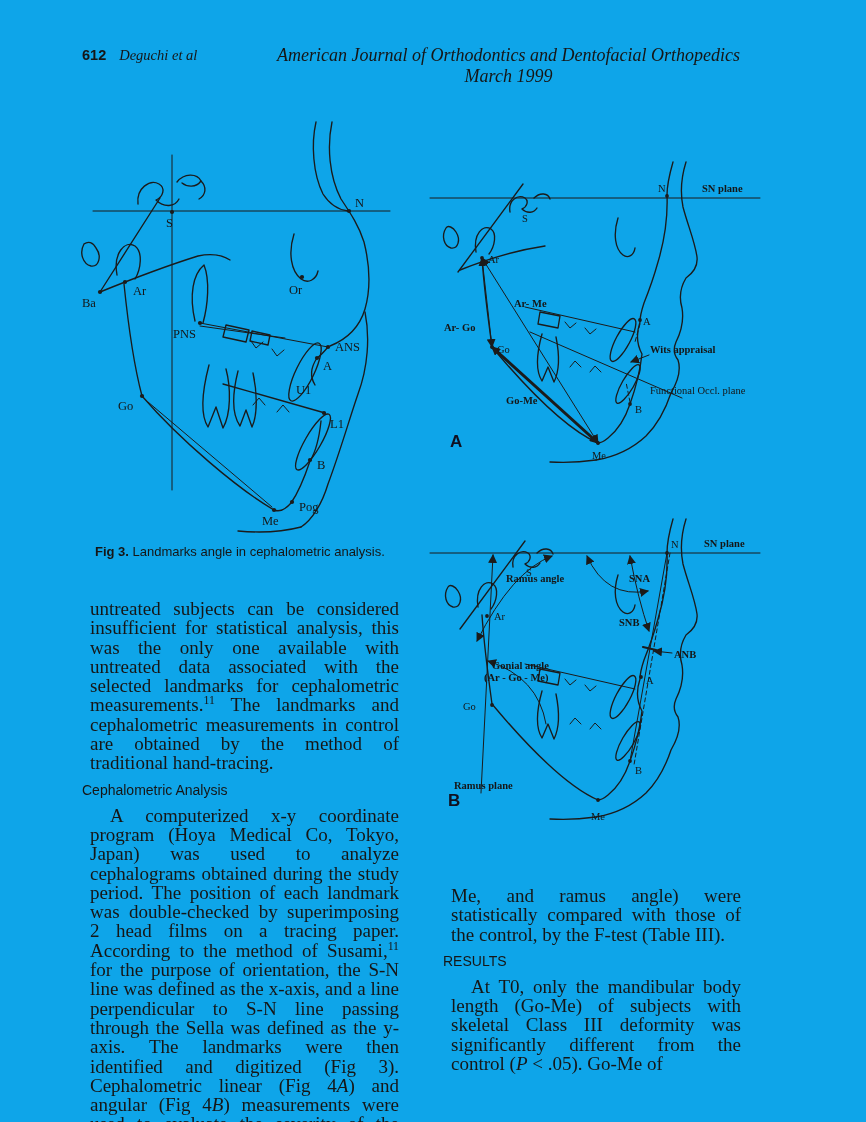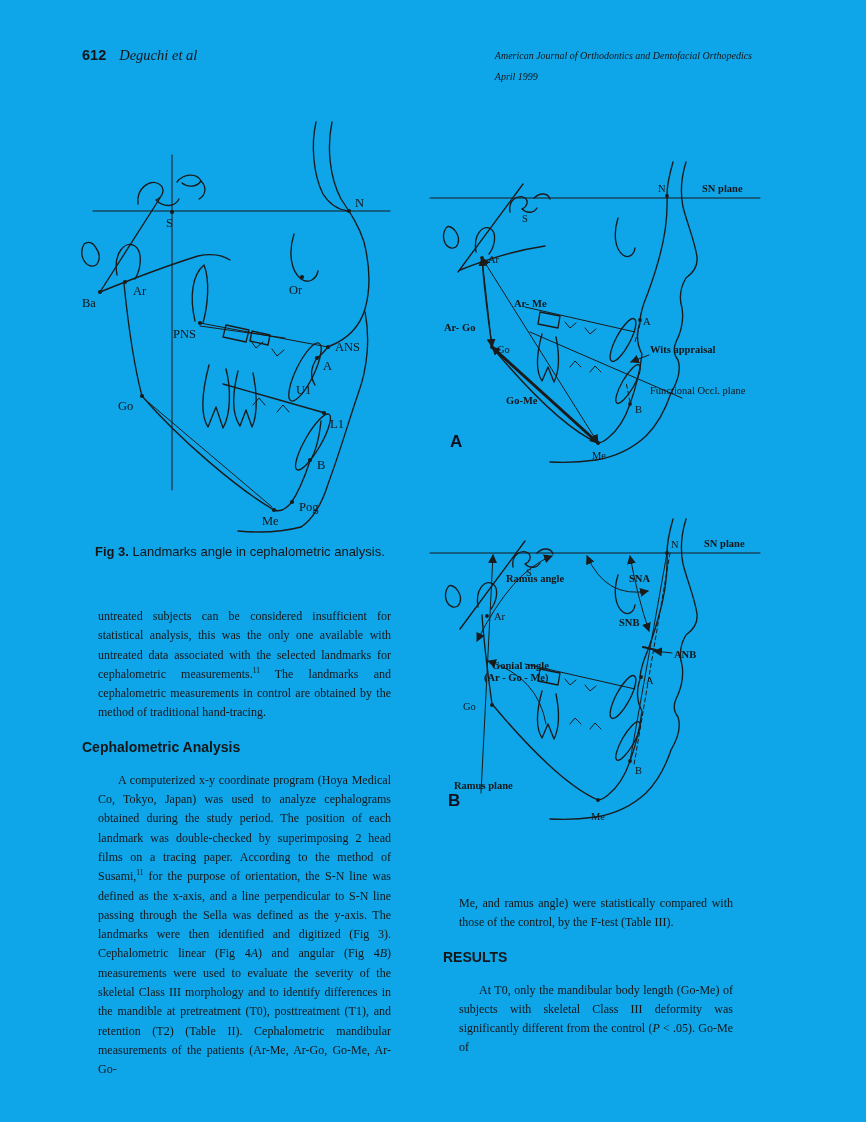--- a/index.html
+++ b/index.html
@@ -1,26 +1,26 @@
 <!DOCTYPE html>
 <html><head>
 <meta charset="utf-8">
 <style>
   html,body{margin:0;padding:0;background:#d8d8d8;}
   .page{position:relative;width:866px;height:1122px;background:#0ea5e9;color:#161616;
         font-family:"Liberation Serif", serif;overflow:hidden;}
   .hdr-left{position:absolute;left:82px;top:47px;font-size:14.5px;white-space:nowrap;}
   .pagenum{font-family:"Liberation Sans",sans-serif;font-weight:bold;}
   .authors{font-style:italic;margin-left:13px;}
-  .hdr-right{position:absolute;right:114px;top:45px;text-align:left;font-style:italic;
-             font-size:10px;line-height:21px;white-space:nowrap;}
+  .hdr-right{position:absolute;right:126px;top:45px;text-align:center;font-style:italic;
+             font-size:18px;line-height:21px;white-space:nowrap;}
   .col{position:absolute;}
-  .col p{margin:16px;text-align:justify;font-size:12px;line-height:19.3px;}
+  .col p{margin:8px;text-align:justify;font-size:19px;line-height:19.3px;}
   .col p.indent{text-indent:20px;}
-  .subhead{font-family:"Liberation Sans",sans-serif;font-weight:bold;font-size:14px;
+  .subhead{font-family:"Liberation Sans",sans-serif;font-weight:normal;font-size:14px;
            margin:9px 0 7px 0;}
   sup{font-size:0.62em;line-height:0;vertical-align:super;}
   .b{font-weight:bold;}
   .i{font-style:italic;}
   .cap{position:absolute;font-family:"Liberation Sans",sans-serif;font-size:13px;
        line-height:19px;margin:0;}
   .cap-just{text-align:justify;}
   svg{position:absolute;overflow:visible;}
   svg text{font-family:"Liberation Serif",serif;fill:#161616;}
   text.lm{font-size:12.5px;}
@@ -36,21 +36,21 @@
 </head>
 <body>
 
 <div class="page">
 
   <div class="hdr-left">
     <span class="pagenum">612</span><span class="authors">Deguchi et al</span>
   </div>
   <div class="hdr-right">
     <div>American Journal of Orthodontics and Dentofacial Orthopedics</div>
-    <div>April 1999</div>
+    <div>March 1999</div>
   </div>
 
   <svg viewBox="0 0 345 418" style="left:80px;top:122px;width:345px;height:418px">
     <g class="tr">
 
       <path class="thin" d="M13,89 H310 M92,33 V368"></path>
 
       <path d="M20,170 L80,76"></path>
 
       <path d="M58,82 C56,66 70,57 79,62 C86,66 83,75 76,78 C84,86 95,85 99,77"></path>

